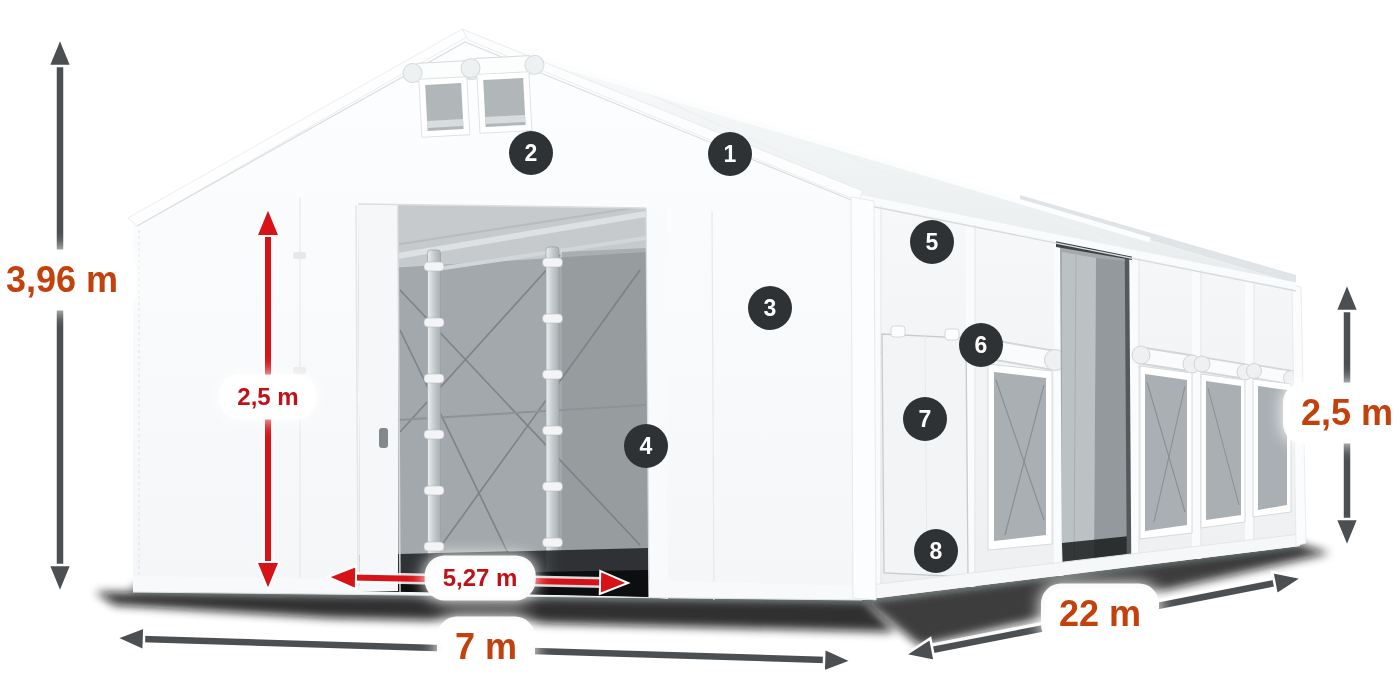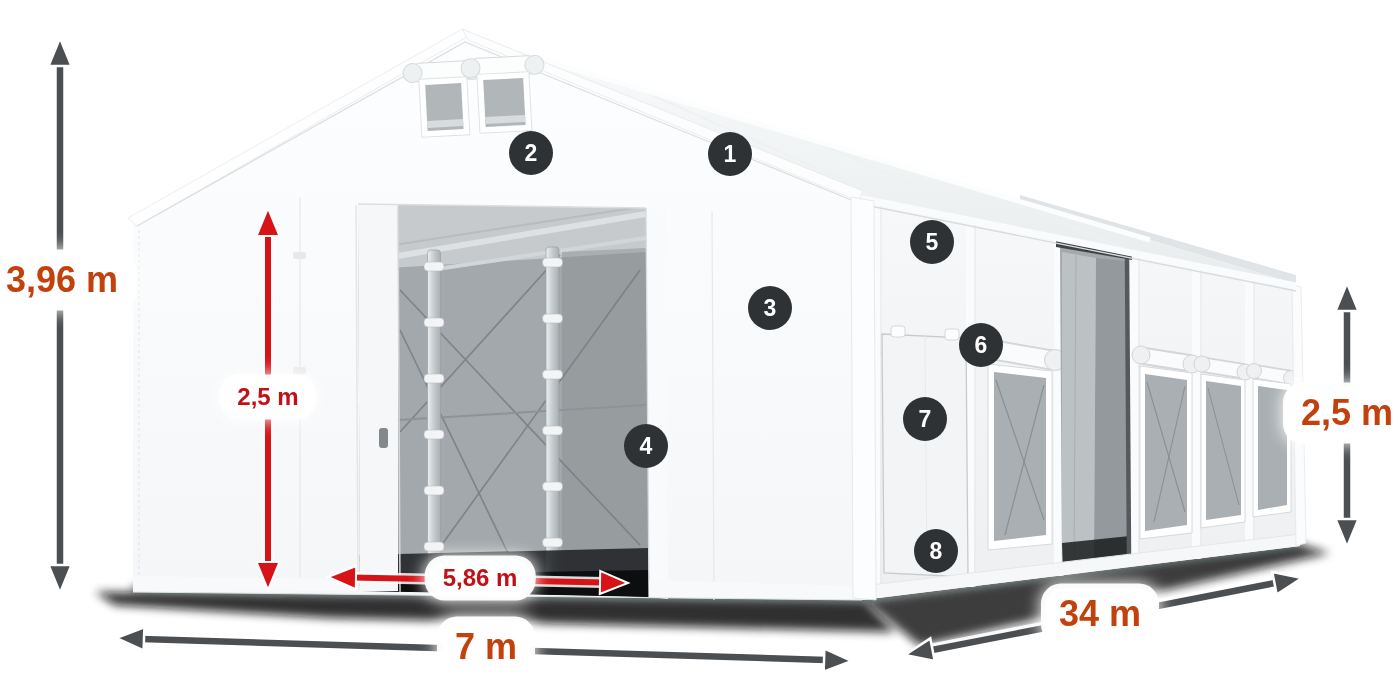--- a/index.html
+++ b/index.html
@@ -273,23 +273,23 @@
       <line x1="1347" y1="307" x2="1347" y2="523" stroke="#ffffff" stroke-width="13" opacity="0.9"></line>
       <line x1="1347" y1="307" x2="1347" y2="523" stroke="#4b4f52" stroke-width="6.5"></line>
       <path d="M0,0 L-28,-11.5 L-28,11.5 Z" transform="translate(1347,283) rotate(-90)" fill="#4b4f52" stroke="#ffffff" stroke-width="2.5"></path>
       <path d="M0,0 L-28,-11.5 L-28,11.5 Z" transform="translate(1347,547) rotate(90)" fill="#4b4f52" stroke="#ffffff" stroke-width="2.5"></path>
     </g>
   </g>
 </svg>
 
 <div class="pill dark" style="left:62px;top:280px">3,96 m</div>
 <div class="pill red" style="left:268px;top:397px">2,5 m</div>
-<div class="pill red" style="left:480px;top:578px">5,86 m</div>
+<div class="pill red" style="left:480px;top:578px">5,27 m</div>
 <div class="pill dark" style="left:486px;top:647px">7 m</div>
-<div class="pill dark" style="left:1100px;top:614px">34 m</div>
+<div class="pill dark" style="left:1100px;top:614px">22 m</div>
 <div class="pill dark" style="left:1347px;top:413px">2,5 m</div>
 
 <div class="marker" style="left:730px;top:154px">1</div>
 <div class="marker" style="left:531px;top:153px">2</div>
 <div class="marker" style="left:770px;top:308px">3</div>
 <div class="marker" style="left:646px;top:446px">4</div>
 <div class="marker" style="left:932px;top:242px">5</div>
 <div class="marker" style="left:981px;top:345px">6</div>
 <div class="marker" style="left:925px;top:419px">7</div>
 <div class="marker" style="left:936px;top:551px">8</div>

